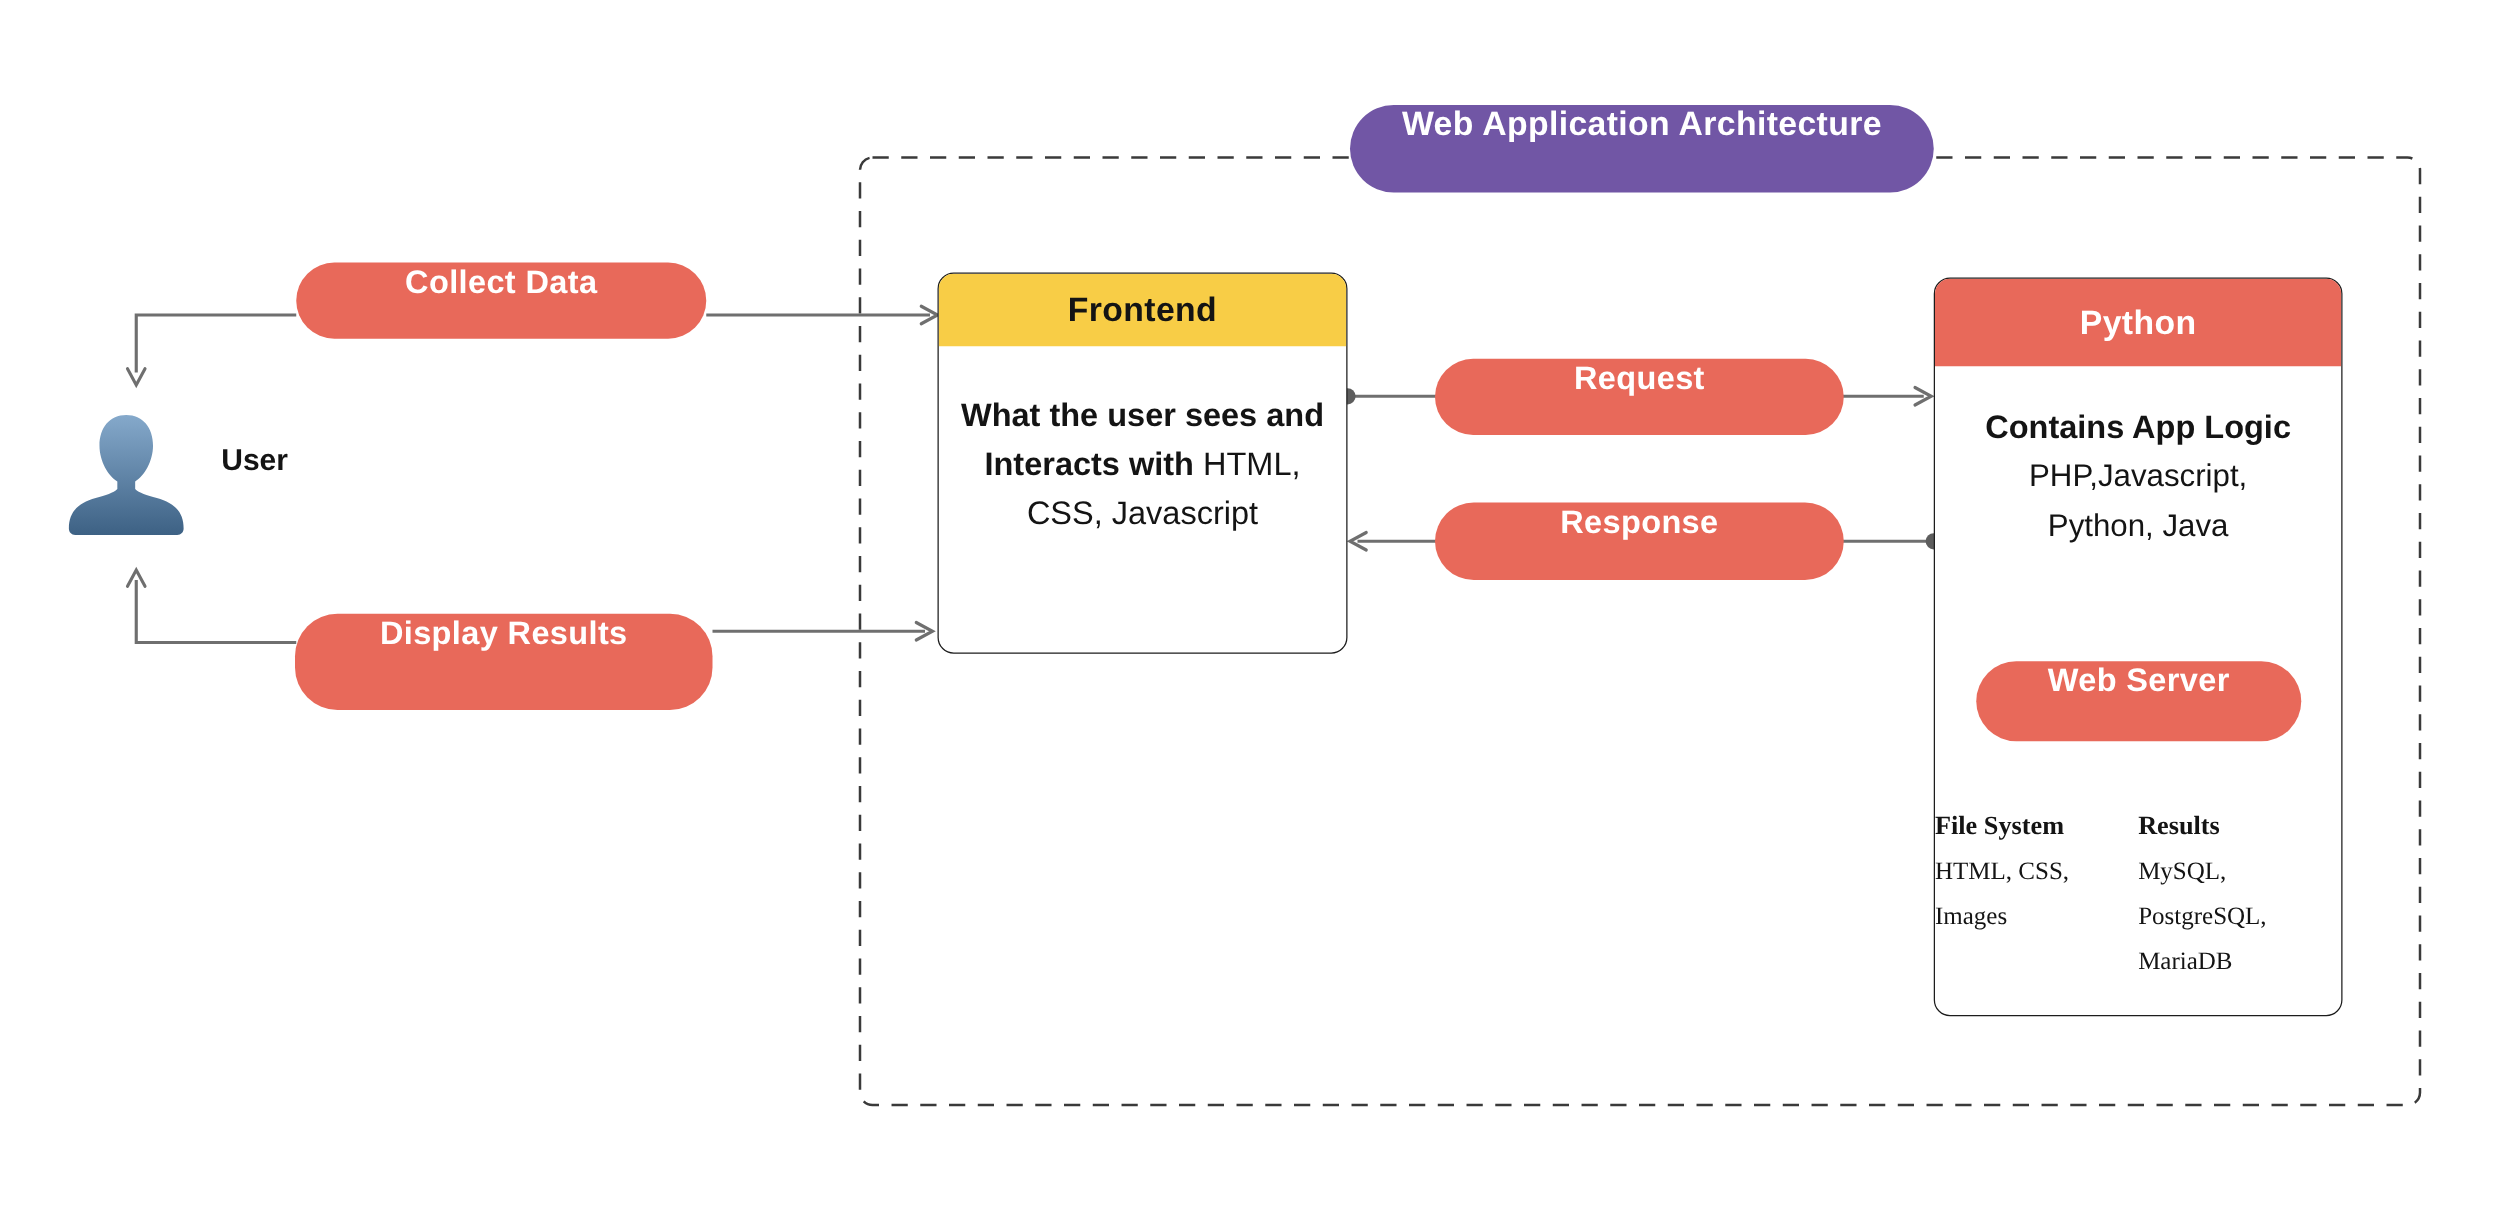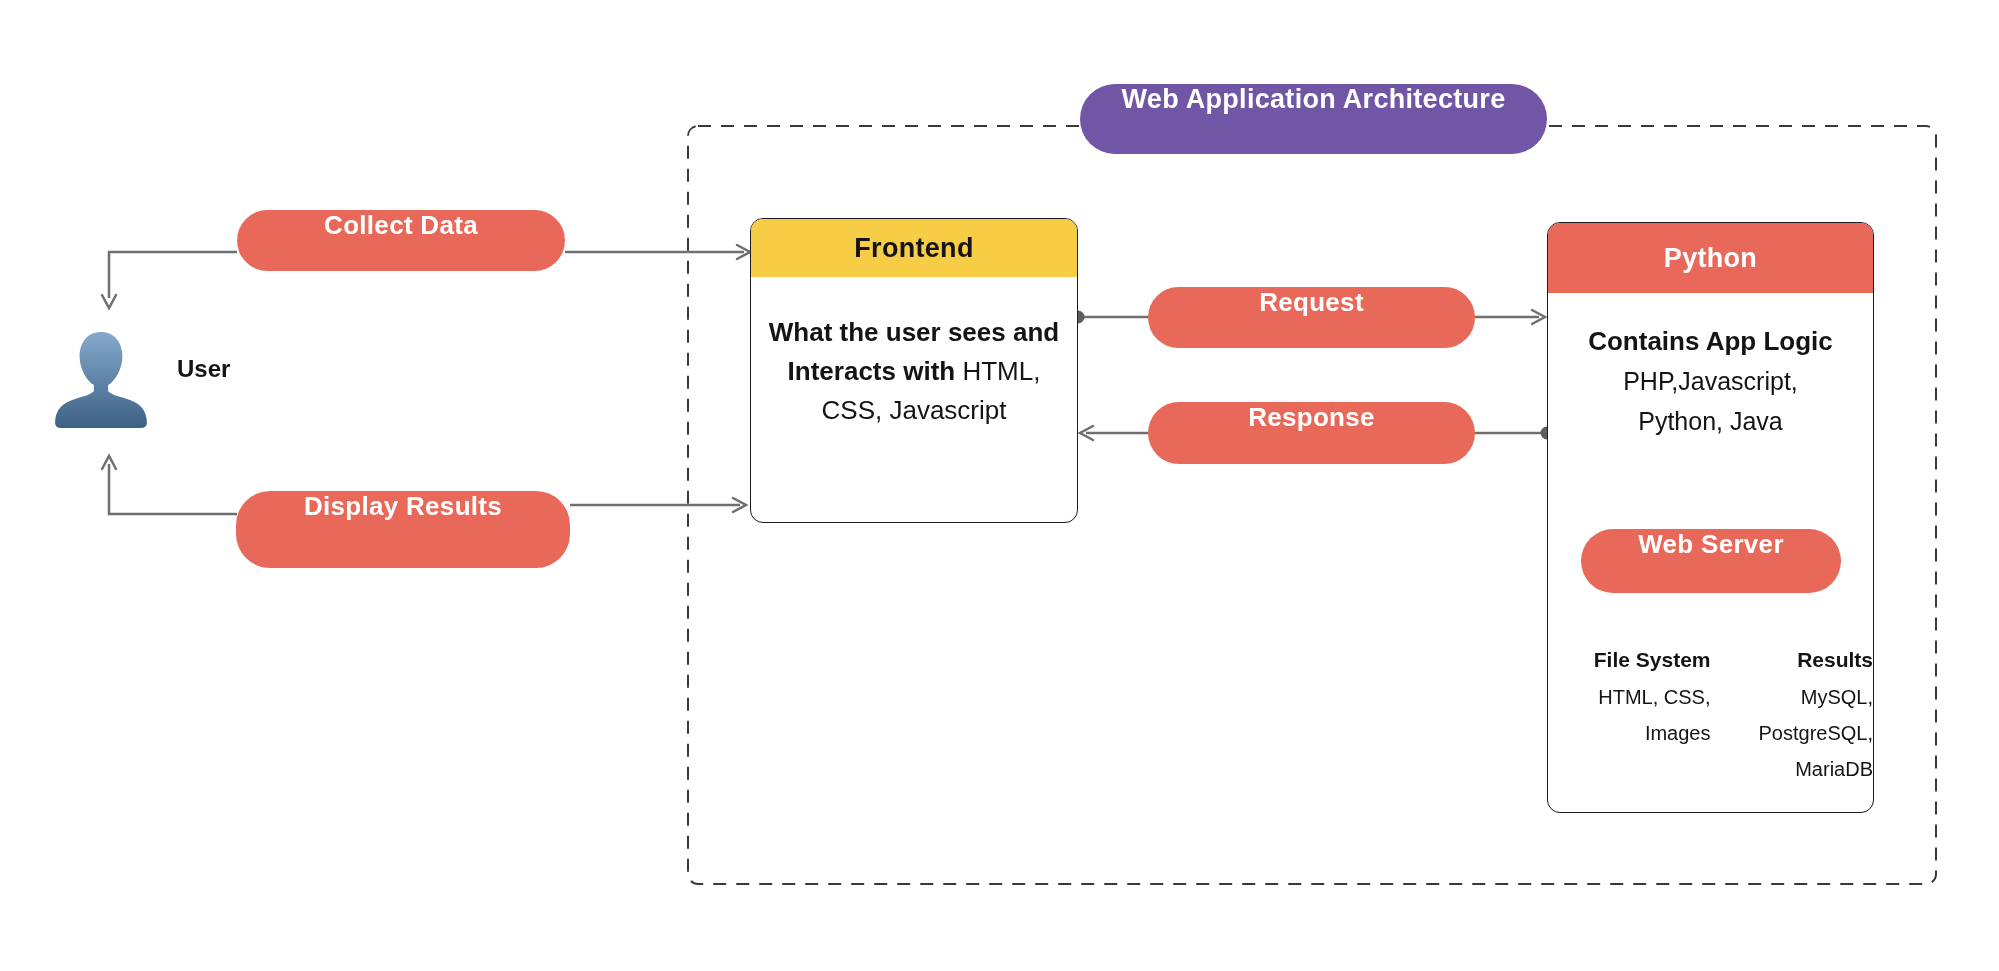--- a/index.html
+++ b/index.html
@@ -48,21 +48,21 @@
   .logic-block{ text-align:center; font-size:25px; line-height:40px; padding-top:28px; white-space:nowrap;}
   .logic-block .heading{font-size:26px; font-weight:bold;}
 
   .webserver-pill{
     left:33px; top:306px; width:260px; height:64px; border-radius:32px; font-size:26px;
   }
   .backend-cols{
     position:absolute; left:0; top:418px; width:100%;
     display:flex;
   }
-  .bcol{flex:1; text-align:right;}
+  .bcol{flex:1; text-align:left;font-family:Liberation Serif, serif;}
   .bcol .col-heading{font-size:21px; font-weight:bold; line-height:38px;}
   .bcol .col-line{font-size:20px; line-height:36px;}
 
   .user-figure{position:absolute; left:50px; top:328px; width:102px; height:102px;}
   .user-label{
     position:absolute; left:177px; top:355px; font-size:24px; font-weight:bold;
   }
 
   .flow-collect{left:237px; top:210px; width:328px; height:61px;}
   .flow-display{left:236px; top:475px; width:334px; height:77px;margin-top:16px;}

